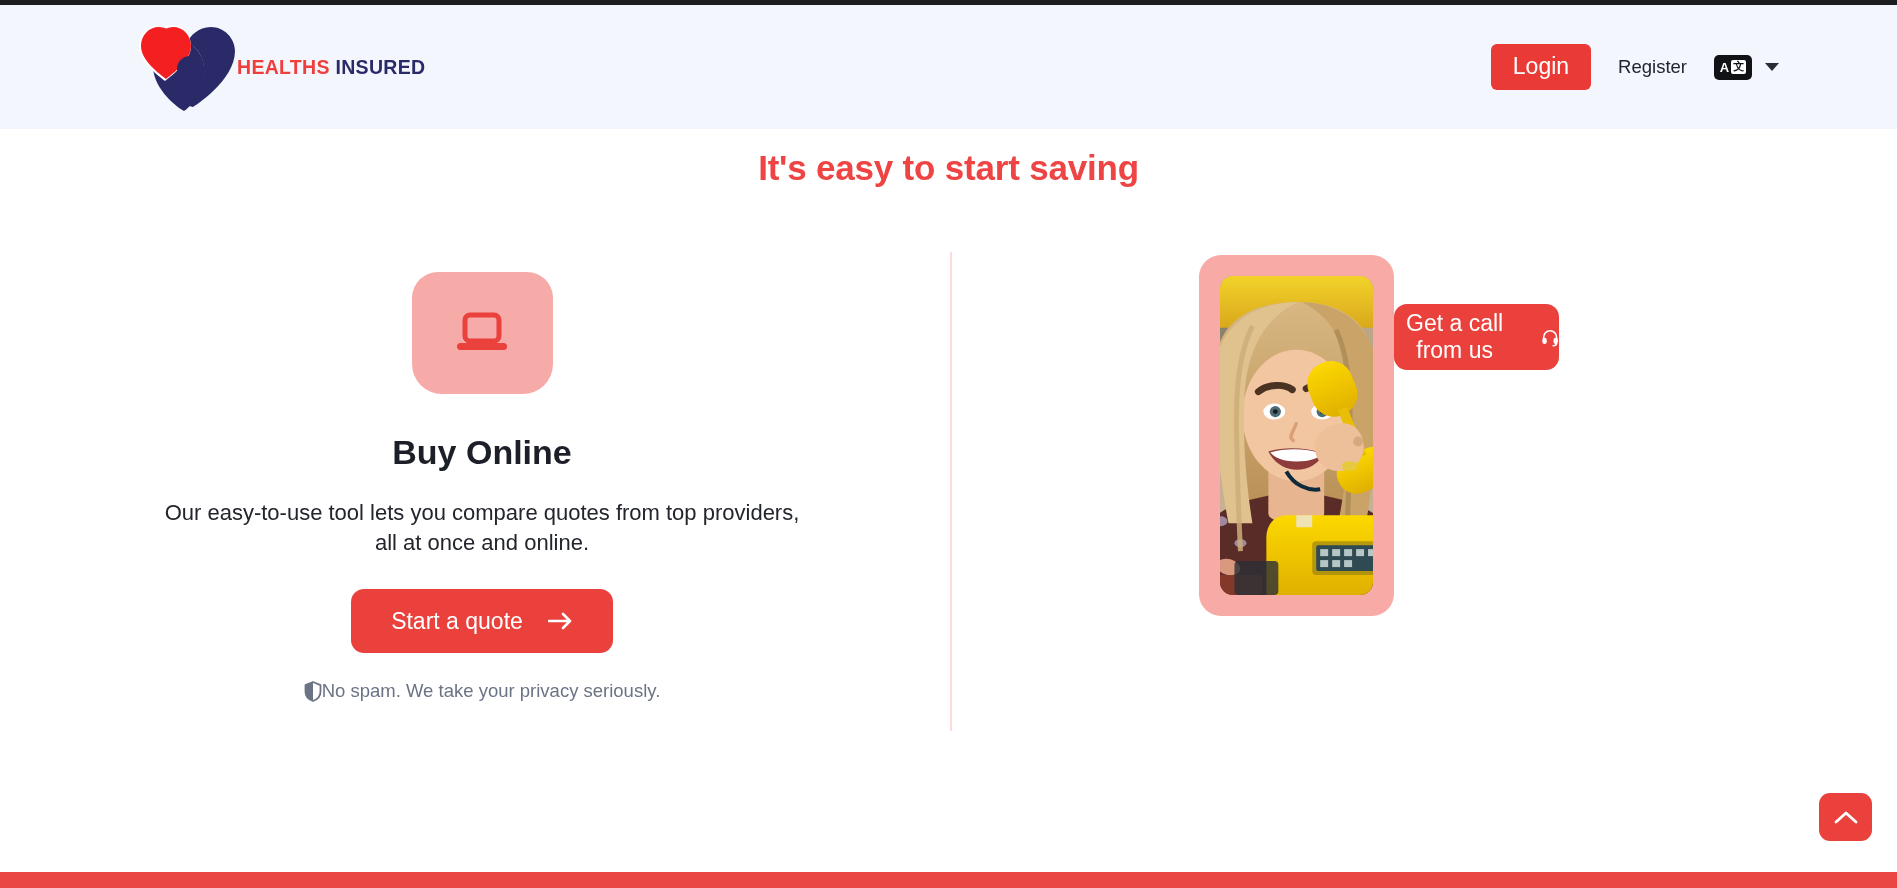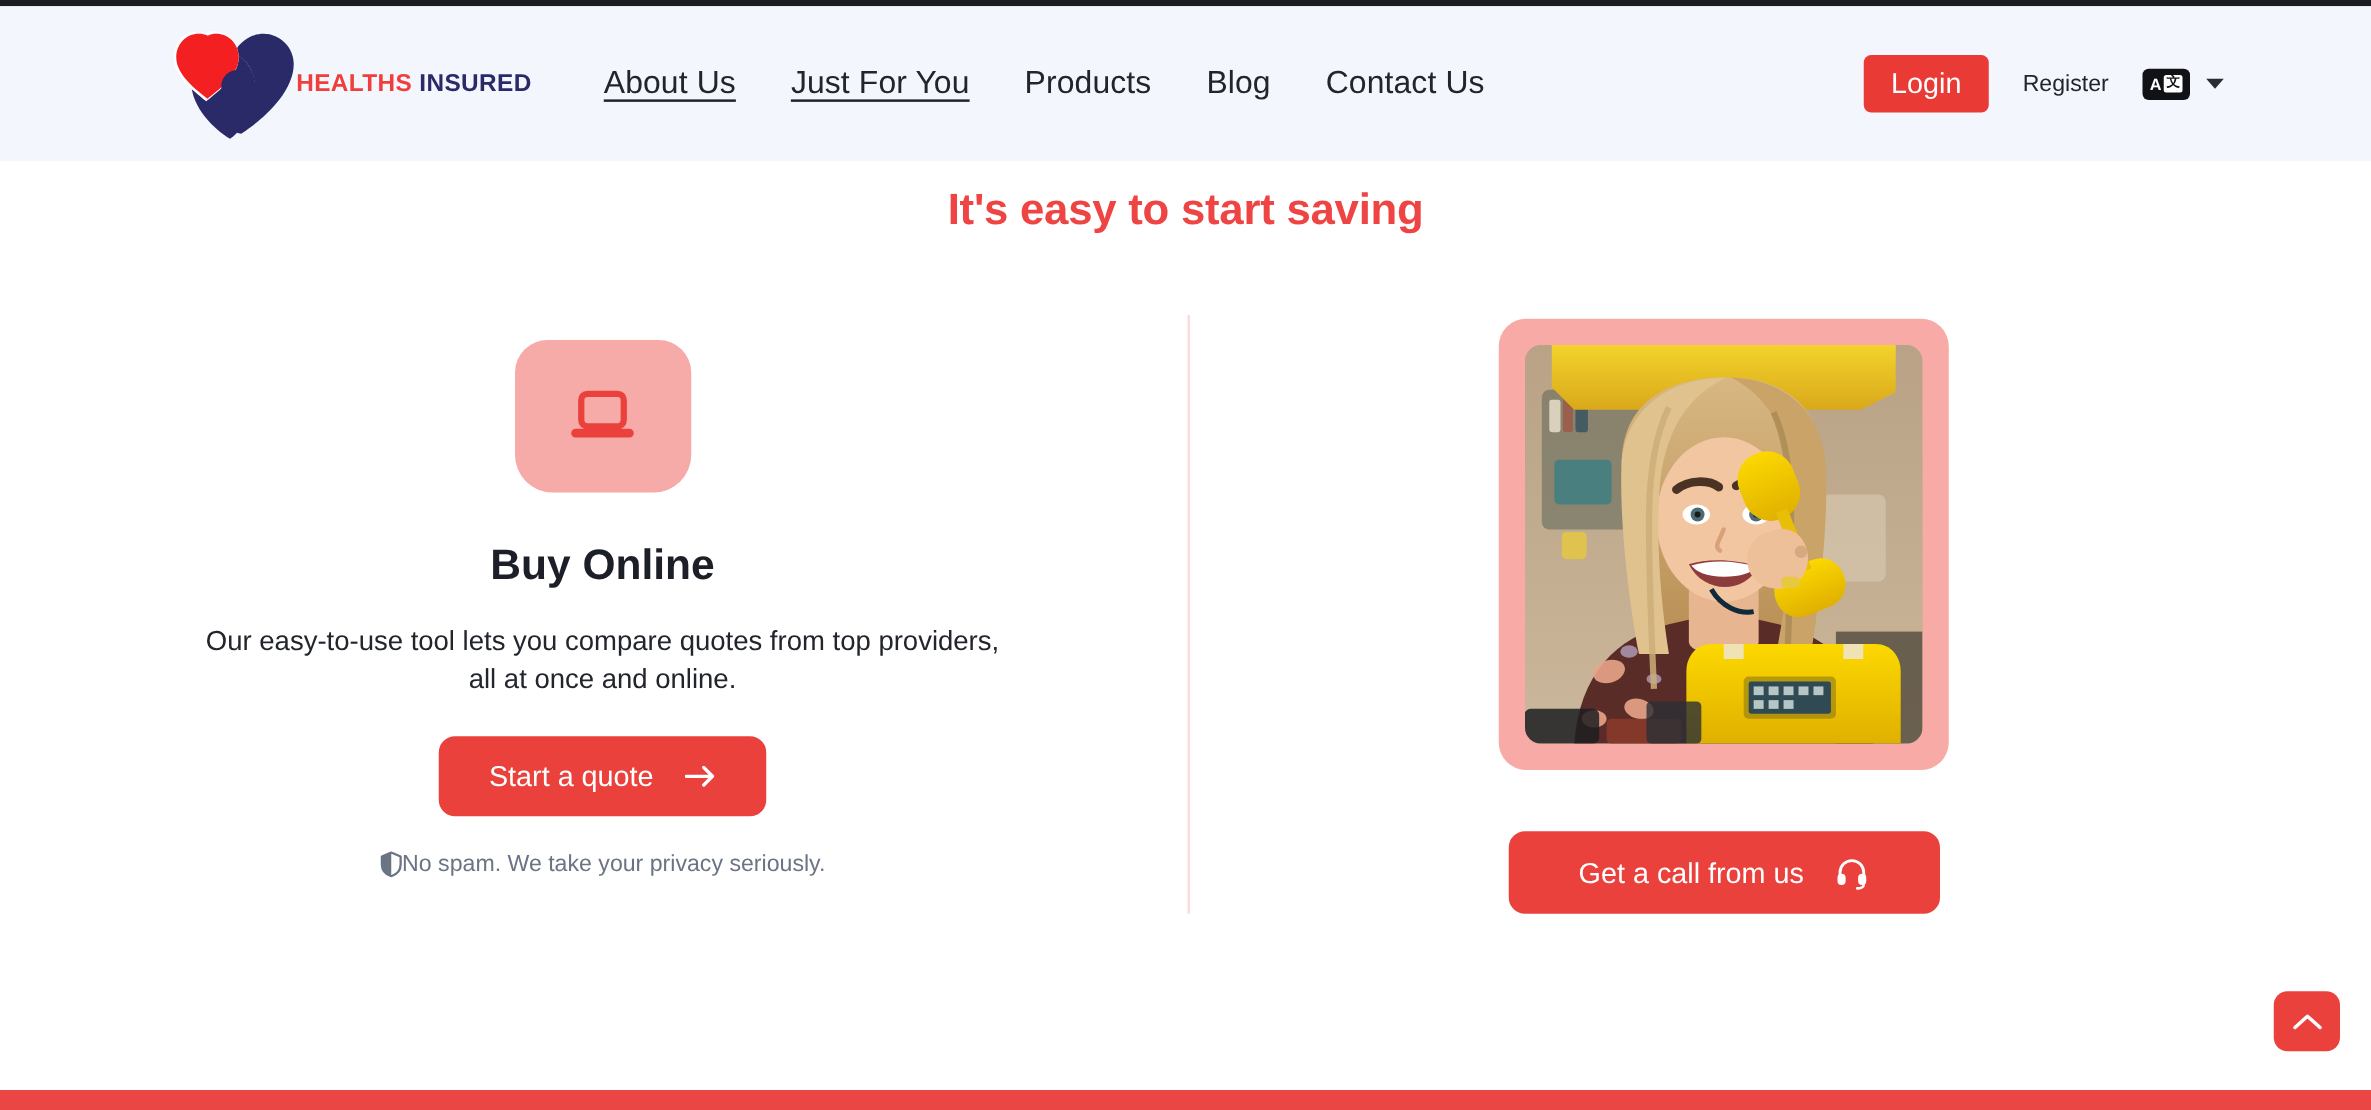--- a/index.html
+++ b/index.html
@@ -228,22 +228,22 @@
     color: #6b7485;
   }
 
   
   .col-right {
     position: absolute;
     left: 1199px;
     top: 255px;
     width: 360px;
     display: flex;
-    flex-direction: column;
-    align-items: center;
+    flex-direction: row;
+    align-items: flex-start;
   }
   .photo-frame {
     width: 360px;
     height: 361px;
     background: #f8aaa7;
     border-radius: 22px;
     padding: 21px;
   }
   .photo {
     width: 100%;
@@ -312,27 +312,20 @@
         <path d="M68 62c4-8 4-17 1-25-4-10-13-17-24-17C31 20 20 31 20 45c0 20 19 38 31 45 7-4 13-15 17-28z" fill="#2b2a68"></path>
         <path d="M26 4C15 4 6 13 6 25c0 16 20 30 26 35 6-5 26-19 26-35C58 13 49 4 38 4c-5 0-9 2-12 6-1-4-5-6-0-6z" fill="#ffffff"></path>
         <path d="M32 10c-4-4-9-6-14-6C8 4 0 12 0 23c0 15 19 28 25 33 6-5 25-18 25-33C50 12 42 4 32 4c-5 0-9 2-12 6z" fill="#f31f21" transform="translate(8,2)"></path>
         <circle cx="57" cy="48" r="13" fill="#2b2a68"></circle>
       </svg>
       <span class="brand-text">
         <span class="b-red">HEALTHS</span><span>&nbsp;</span><span class="b-navy">INSURED</span>
       </span>
     </a>
 
-    <nav class="nav">
-      <a class="nav-link is-underlined" href="#">About Us</a>
-      <a class="nav-link is-underlined" href="#">Just For You</a>
-      <a class="nav-link" href="#">Products</a>
-      <a class="nav-link" href="#">Blog</a>
-      <a class="nav-link" href="#">Contact Us</a>
-    </nav>
 
     <div class="header-right">
       <button class="btn-login">Login</button>
       <a class="link-register" href="#">Register</a>
       <div class="lang">
         <span class="lang-badge">
           <span class="lb-a">A</span>
           <span class="lb-cjk">文</span>
         </span>
         <span class="caret-down"></span>

